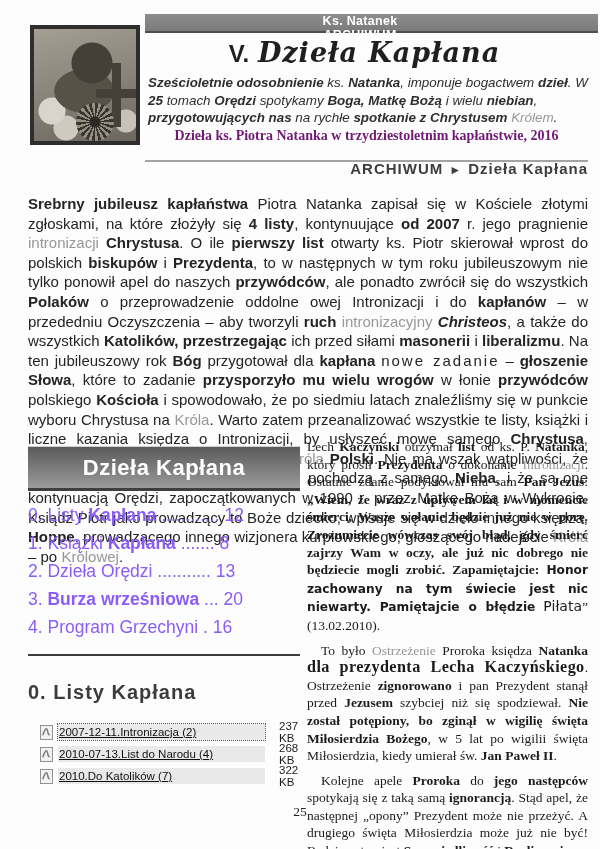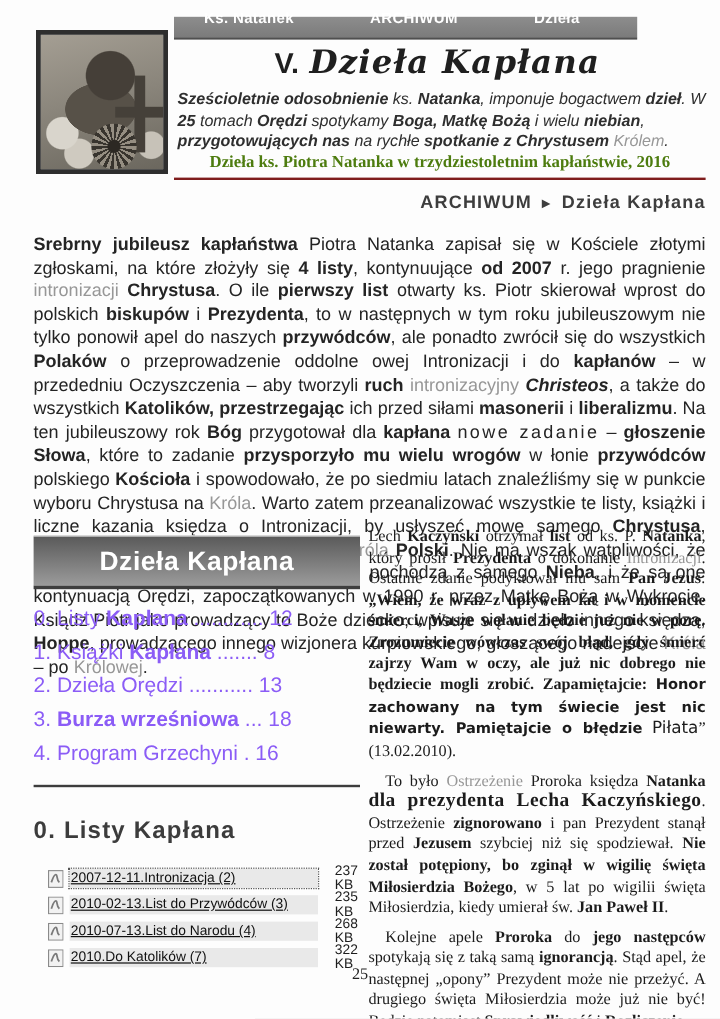--- a/index.html
+++ b/index.html
@@ -1,23 +1,23 @@
 <!DOCTYPE html>
 <html><head>
 <meta charset="utf-8">
 <style>
   html,body{margin:0;padding:0;background:#e8e8e8;}
   .page{position:relative;width:600px;height:849px;background:#fdfdfd;margin:0 auto;
         font-family:"Liberation Sans",sans-serif;color:#262626;overflow:hidden;}
 
   
-  .topbar{position:absolute;left:145px;top:14px;width:386px;height:19px;
+  .topbar{position:absolute;left:145px;top:14px;width:453px;height:19px;
           background:linear-gradient(#8d8d8d,#7b7b7b);border-bottom:2px solid #4f4f4f;
           display:flex;align-items:center;justify-content:space-between;
-          padding:0 48px 16px 25px;box-sizing:border-box;}
+          padding:0 48px 16px 25px;box-sizing:border-box;flex-direction:column;}
   .topbar span{color:#fff;font-weight:bold;font-size:12.5px;letter-spacing:.3px;cursor:pointer;}
 
   
   .photo{position:absolute;left:30px;top:25px;width:110px;height:120px;
          border:4px solid #2e2e2e;box-sizing:border-box;
          background:
            linear-gradient(#454039,#454039) 78px 34px/9px 64px no-repeat,
            linear-gradient(#454039,#454039) 62px 60px/40px 9px no-repeat,
            radial-gradient(circle at 58px 34px,#453f38 20px,transparent 21px),
            radial-gradient(ellipse 30px 22px at 50px 62px,#575148 98%,transparent),
@@ -31,21 +31,21 @@
 
   
   .hd-title{position:absolute;left:143px;top:37px;width:443px;text-align:center;
             font-family:"DejaVu Serif",serif;font-size:27px;color:#1f1f1f;}
   .hd-title .num{font-family:"Liberation Sans",sans-serif;font-weight:bold;font-size:24px;font-style:normal;}
   .hd-title .scr{font-style:italic;font-weight:bold;letter-spacing:1px;}
   .hd-intro{position:absolute;left:148px;top:74px;width:441px;
             font-style:italic;font-size:13.4px;line-height:17.5px;color:#2e2e2e;}
   .hd-sub{position:absolute;left:145px;top:128px;width:443px;text-align:center;
           font-family:"Liberation Serif",serif;font-weight:bold;font-size:14px;
-          padding-bottom:4px;border-bottom:2px solid #7f1d1d;color:#4d7c0f;}
+          padding-bottom:16px;border-bottom:2px solid #a3a3a3;color:#701a75;}
 
   
   .crumb{position:absolute;right:12px;top:160px;font-weight:bold;font-size:15px;
          letter-spacing:1px;color:#3d3d3d;cursor:pointer;}
   .crumb .arr{font-size:12px;margin:0 6px;}
 
   
   .article{position:absolute;left:28px;top:194px;width:560px;
            font-size:15px;line-height:19.6px;text-align:justify;color:#242424;}
 
@@ -114,46 +114,36 @@
   </div>
 
   <div class="article"><span class="b">Srebrny jubileusz kapłaństwa</span><span> Piotra Natanka zapisał się w Kościele złotymi zgłoskami, na które złożyły się </span><span class="b">4 listy</span><span>, kontynuujące </span><span class="b">od 2007</span><span> r. jego pragnienie </span><span class="g">intronizacji</span><span> </span><span class="b">Chrystusa</span><span>. O ile </span><span class="b">pierwszy list</span><span> otwarty ks. Piotr skierował wprost do polskich </span><span class="b">biskupów</span><span> i </span><span class="b">Prezydenta</span><span>, to w następnych w tym roku jubileuszowym nie tylko ponowił apel do naszych </span><span class="b">przywódców</span><span>, ale ponadto zwrócił się do wszystkich </span><span class="b">Polaków</span><span> o przeprowadzenie oddolne owej Intronizacji i do </span><span class="b">kapłanów</span><span> – w przededniu Oczyszczenia – aby tworzyli </span><span class="b">ruch</span><span> </span><span class="g">intronizacyjny</span><span> </span><span class="b i">Christeos</span><span>, a także do wszystkich </span><span class="b">Katolików,</span><span> </span><span class="b">przestrzegając</span><span> ich przed siłami </span><span class="b">masonerii</span><span> i </span><span class="b">liberalizmu</span><span>. Na ten jubileuszowy rok </span><span class="b">Bóg</span><span> przygotował dla </span><span class="b">kapłana</span><span> </span><span class="sp">nowe zadanie</span><span> – </span><span class="b">głoszenie Słowa</span><span>, które to zadanie </span><span class="b">przysporzyło mu wielu wrogów</span><span> w łonie </span><span class="b">przywódców</span><span> polskiego </span><span class="b">Kościoła</span><span> i spowodowało, że po siedmiu latach znaleźliśmy się w punkcie wyboru Chrystusa na </span><span class="g">Króla</span><span>. Warto zatem przeanalizować wszystkie te listy, książki i liczne kazania księdza o Intronizacji, by usłyszeć mowę samego </span><span class="b">Chrystusa</span><span>, domagającego się Swego uznania za </span><span class="g">Króla</span><span> </span><span class="b">Polski</span><span>. Nie ma wszak wątpliwości, że </span><span class="b sp">przekazy Agnieszki od 2009</span><span> r. pochodzą z samego </span><span class="b">Nieba</span><span>, i że są one kontynuacją Orędzi, zapoczątkowanych w 1990 r. przez Matkę Bożą w Wykrocie. Ksiądz Piotr jako prowadzący to Boże dziecko, wpisuje się w dzieło innego księdza, </span><span class="b">Hoppe</span><span>, prowadzącego innego wizjonera kurpiowskiego, głoszącego nadejście </span><span class="g">Króla</span><span> – po </span><span class="g">Królowej</span><span>.</span></div>
 
   <div class="leftcol">
     <div class="side-head">Dzieła Kapłana</div>
     <div class="toc">
       <div class="toc-item"><span>0. Listy </span><span class="b">Kapłana</span><span> ............ 12</span></div>
       <div class="toc-item"><span>1. Książki </span><span class="b">Kapłana</span><span> ....... 8</span></div>
       <div class="toc-item"><span>2. Dzieła  Orędzi ........... 13</span></div>
-      <div class="toc-item"><span>3. </span><span class="b">Burza wrześniowa</span><span> ... 18</span></div>
+      <div class="toc-item"><span>3. </span><span class="b">Burza wrześniowa</span><span> ... 20</span></div>
       <div class="toc-item"><span>4. Program Grzechyni . 16</span></div>
     </div>
     <hr class="rule">
     <div class="sec-head"><span>0. Listy </span><span class="b">Kapłana</span></div>
 
     <div class="files">
       <div class="file-row focused">
         <span class="file-ic">
           <svg viewBox="0 0 14 16" width="13" height="15">
               <rect x="0.5" y="0.5" width="13" height="15" fill="#f2f2f2" stroke="#8a8a8a"></rect>
               <path d="M3 11c1.2-3.2 2.2-7 4-7s.2 4.6 3.2 7" stroke="#7a7a7a" fill="none" stroke-width="1.6"></path>
             </svg>
         </span>
         <span class="file-link">2007-12-11.Intronizacja (2)</span>
         <span class="file-size">237 KB</span>
-      </div>
-      <div class="file-row">
-        <span class="file-ic">
-          <svg viewBox="0 0 14 16" width="13" height="15">
-              <rect x="0.5" y="0.5" width="13" height="15" fill="#f2f2f2" stroke="#8a8a8a"></rect>
-              <path d="M3 11c1.2-3.2 2.2-7 4-7s.2 4.6 3.2 7" stroke="#7a7a7a" fill="none" stroke-width="1.6"></path>
-            </svg>
-        </span>
-        <span class="file-link">2010-02-13.List do Przywódców (3)</span>
-        <span class="file-size">235 KB</span>
       </div>
       <div class="file-row">
         <span class="file-ic">
           <svg viewBox="0 0 14 16" width="13" height="15">
               <rect x="0.5" y="0.5" width="13" height="15" fill="#f2f2f2" stroke="#8a8a8a"></rect>
               <path d="M3 11c1.2-3.2 2.2-7 4-7s.2 4.6 3.2 7" stroke="#7a7a7a" fill="none" stroke-width="1.6"></path>
             </svg>
         </span>
         <span class="file-link">2010-07-13.List do Narodu (4)</span>
         <span class="file-size">268 KB</span>

